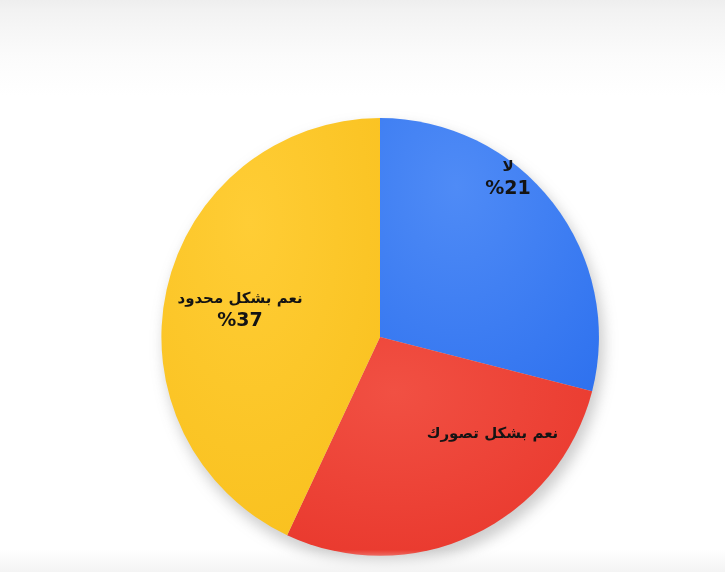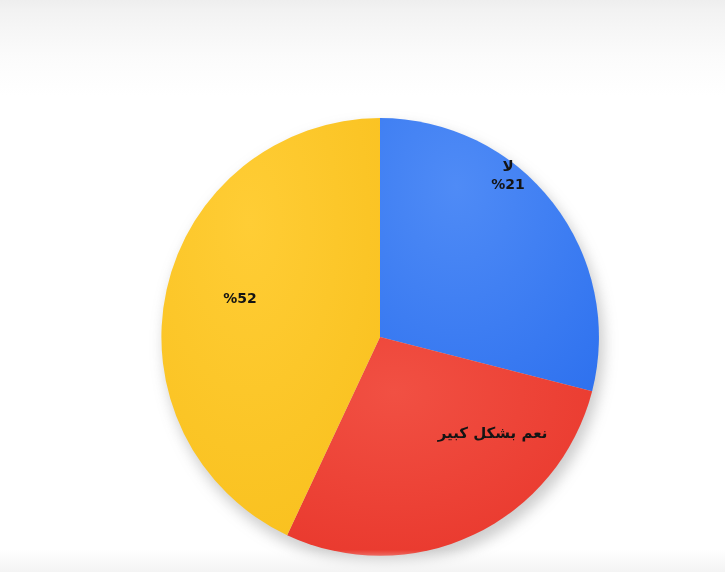--- a/index.html
+++ b/index.html
@@ -102,21 +102,21 @@
     line-height: 1.22;
     white-space: nowrap;
     pointer-events: none;
   }
   .slice-label .lbl-name {
     display: block;
     font-size: 15px;
   }
   .slice-label .lbl-val {
     display: block;
-    font-size: 14px;
+    font-size: 19px;
     margin-top: 1px;
   }
 
   .label-no      { left: 443px; top: 157px; width: 130px; }
   .label-big     { left: 405px; top: 424px; width: 175px; }
   .label-limited { left: 140px; top: 289px; width: 200px; }
 
   
   .bottom-wash {
     position: absolute;
@@ -165,23 +165,24 @@
         <path d="M 220 220 L 127.15 418.15 A 219 219 0 0 1 220 1 Z" fill="url(#gLim)"></path>
       </svg>
     </div>
 
     <div class="slice-label label-no">
       <span class="lbl-name">لا</span>
       <span class="lbl-val">%21</span>
     </div>
 
     <div class="slice-label label-big">
-      <span class="lbl-name">نعم بشكل كبير</span>
+      <span class="lbl-name">نعم بشكل تصورك</span>
     </div>
 
     <div class="slice-label label-limited">
-      <span class="lbl-val">%52</span>
+      <span class="lbl-name">نعم بشكل محدود</span>
+      <span class="lbl-val">%37</span>
     </div>
 
   </div>
 
   <div class="bottom-wash"></div>
 </div>
 
 </body></html>

